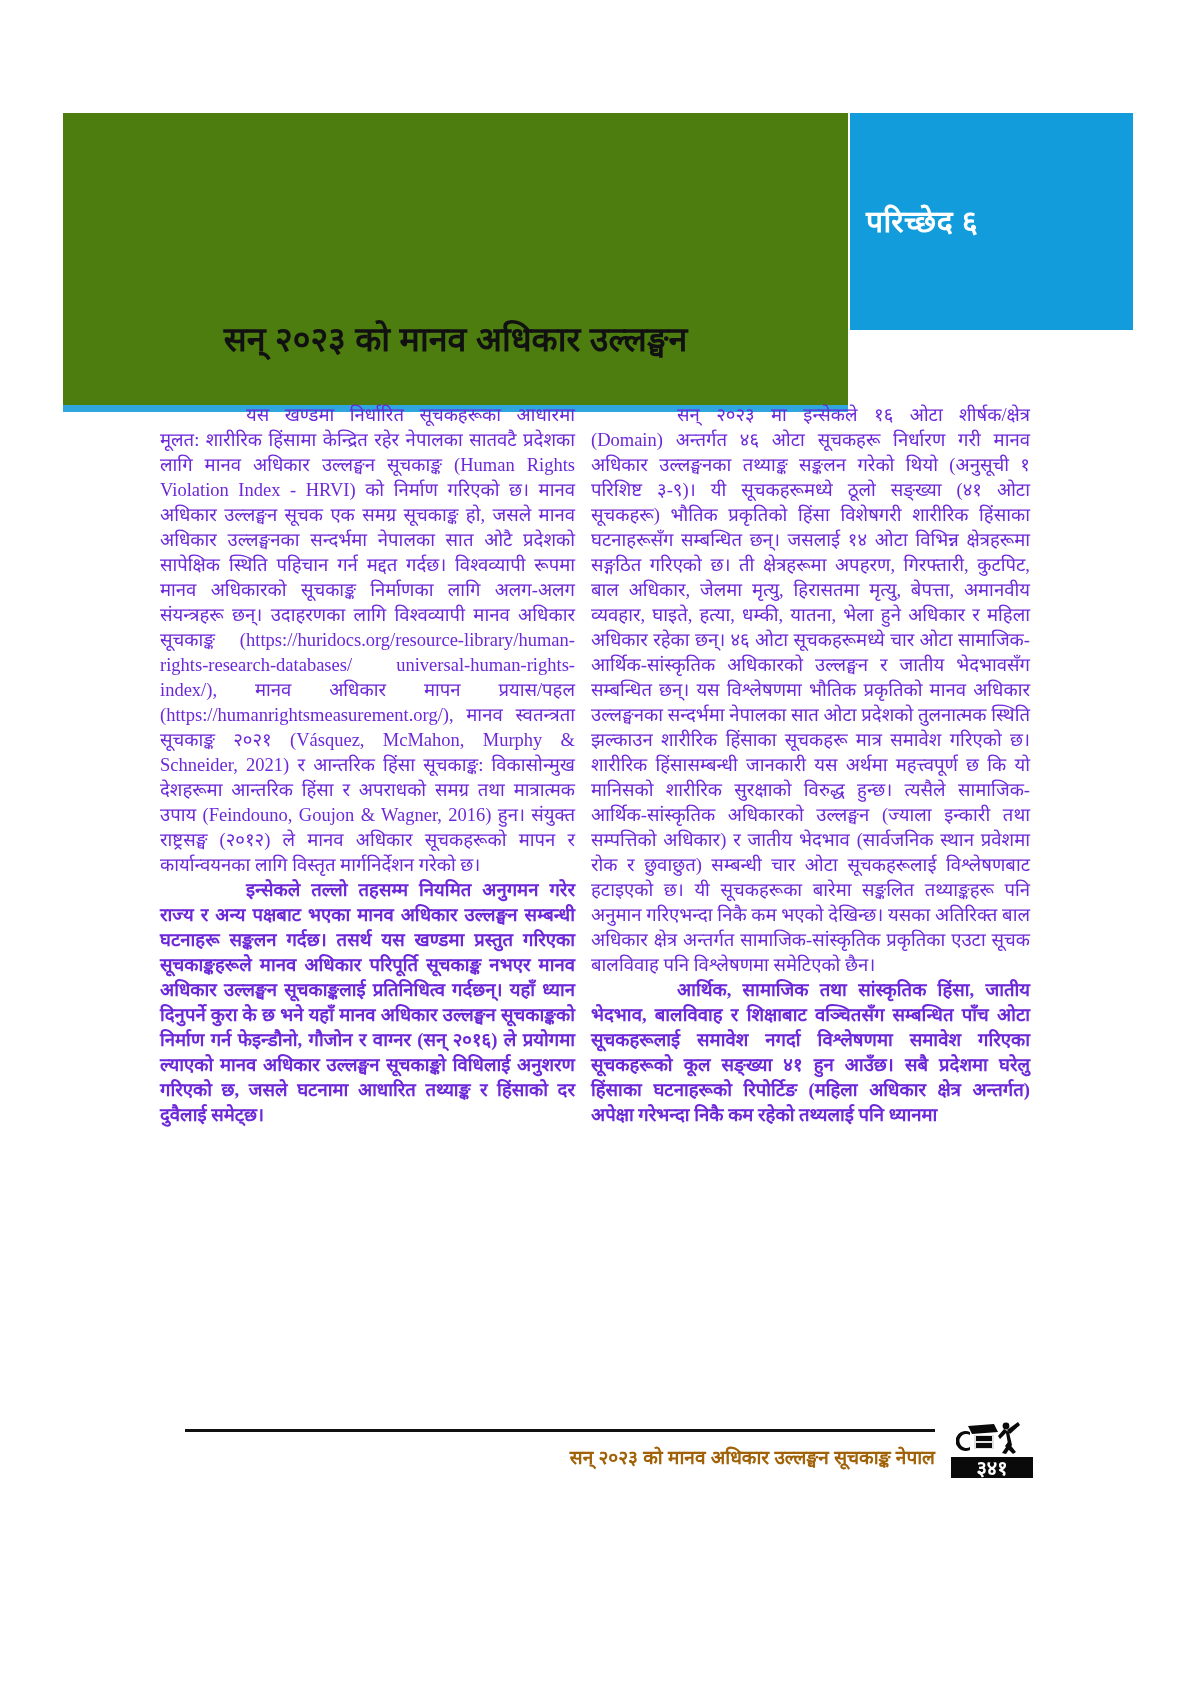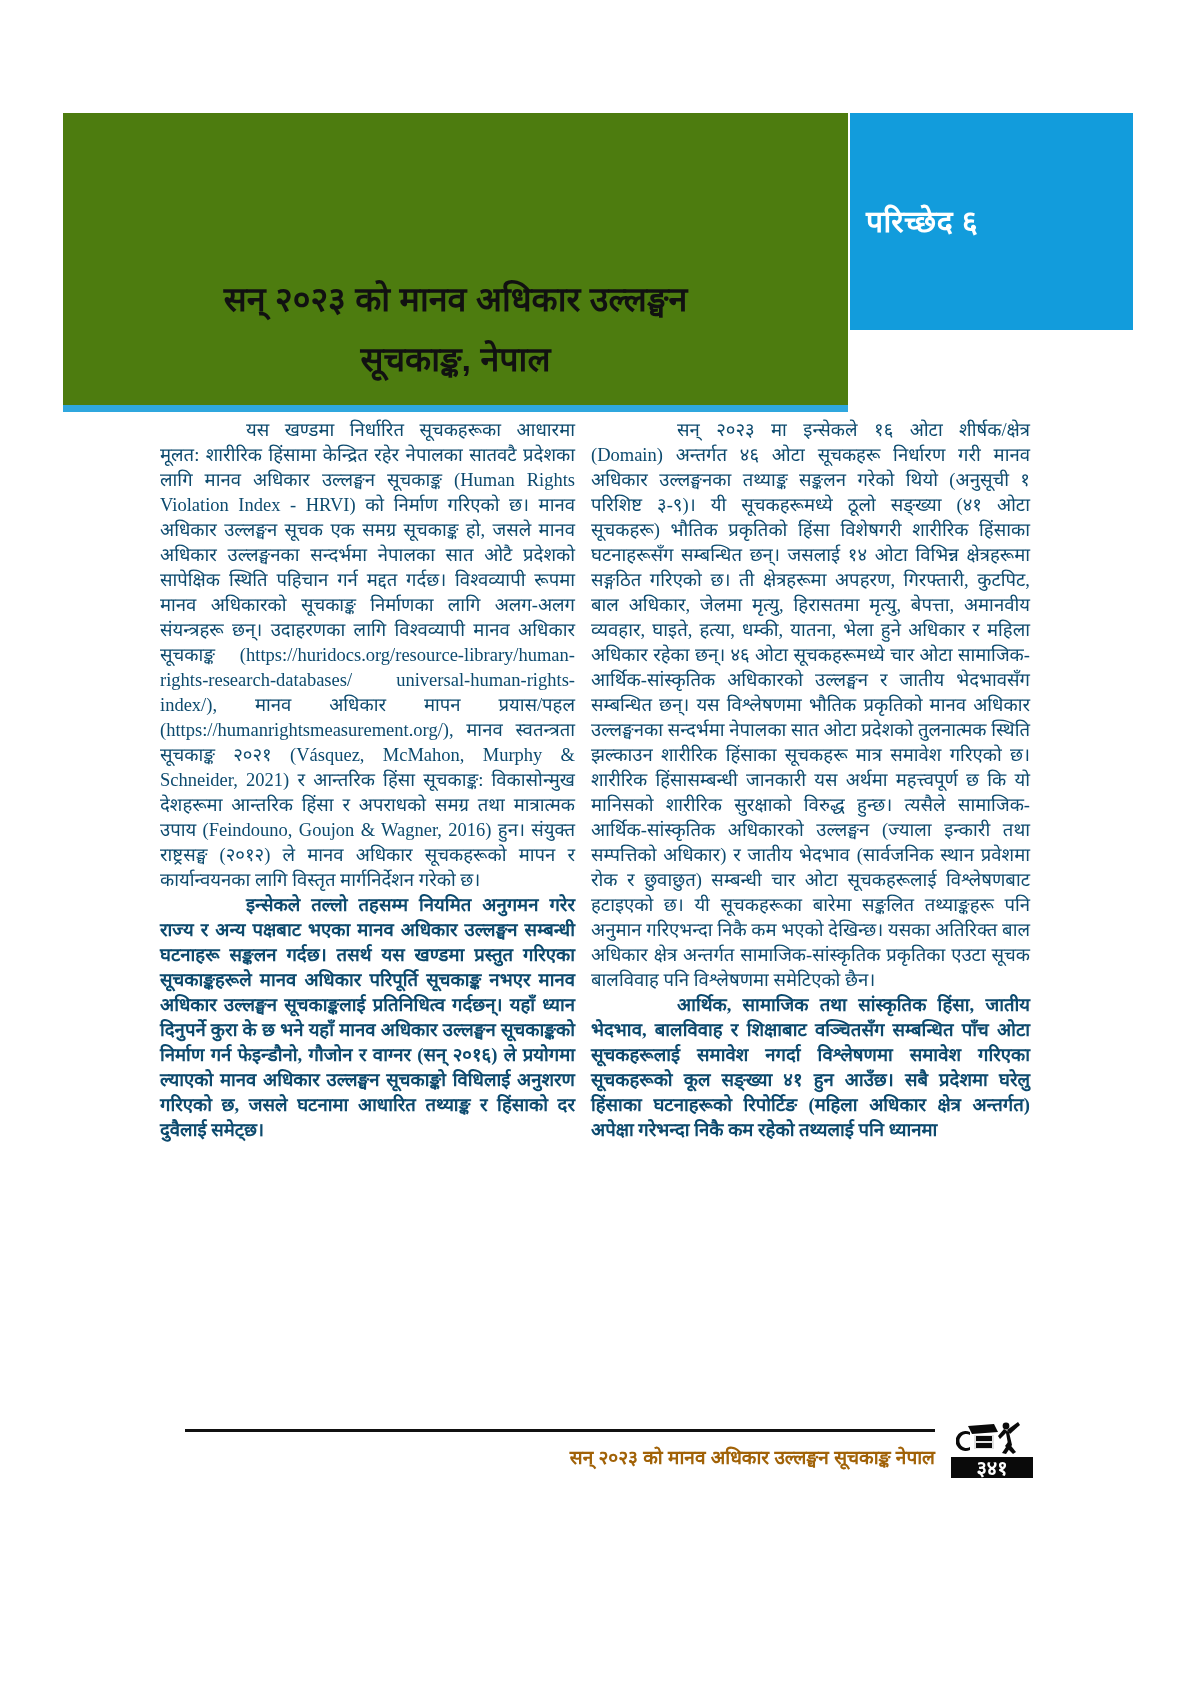--- a/index.html
+++ b/index.html
@@ -28,23 +28,23 @@
     font-weight:bold;font-size:30px;line-height:1;letter-spacing:.5px;
   }
   .page-title{
     font-family:"Liberation Sans","DejaVu Sans",sans-serif;
     font-weight:bold;color:#111;text-align:center;
   }
   .title-line1{font-size:34px;line-height:40px;margin-bottom:20px;}
   .title-line2{font-size:34px;line-height:40px;}
   
   .column{
-    position:absolute;top:418px;
+    position:absolute;top:403px;
     font-size:18.5px;line-height:25px;text-align:justify;
-    text-justify:inter-word;color:#0c4a6e;
+    text-justify:inter-word;color:#6d28d9;
   }
   .col-left{left:160px;width:415px;height:985px;}
   .col-right{left:591px;width:439px;height:985px;}
   .column p{margin:0;text-indent:86px;}
   .column p + p{margin-top:0;font-weight:bold;}
   
   .footer-rule{
     position:absolute;left:185px;top:1429px;width:750px;height:3px;background:#111;
   }
   .footer-title{
@@ -61,21 +61,20 @@
     font-family:"Liberation Sans","DejaVu Sans",sans-serif;
     font-weight:bold;font-size:20px;
   }
 </style>
 </head>
 <body>
 
 <div class="header-light">
   <div class="page-title">
     <div class="title-line1">सन् २०२३ को मानव अधिकार उल्लङ्घन</div>
-    <div class="title-line2">सूचकाङ्क, नेपाल</div>
   </div>
 </div>
 <div class="header-rule"></div>
 <div class="chapter-box">
   <span class="chapter-label">परिच्छेद ६</span>
 </div>
 
 <div class="column col-left">
   <p>यस खण्डमा निर्धारित सूचकहरूका आधारमा मूलत: शारीरिक हिंसामा केन्द्रित रहेर नेपालका सातवटै प्रदेशका लागि मानव अधिकार उल्लङ्घन सूचकाङ्क (Human Rights Violation Index - HRVI) को निर्माण गरिएको छ। मानव अधिकार उल्लङ्घन सूचक एक समग्र सूचकाङ्क हो, जसले मानव अधिकार उल्लङ्घनका सन्दर्भमा नेपालका सात ओटै प्रदेशको सापेक्षिक स्थिति पहिचान गर्न मद्दत गर्दछ। विश्वव्यापी रूपमा मानव अधिकारको सूचकाङ्क निर्माणका लागि अलग-अलग संयन्त्रहरू छन्। उदाहरणका लागि विश्वव्यापी मानव अधिकार सूचकाङ्क (https://huridocs.org/resource-library/human-rights-research-databases/ universal-human-rights-index/), मानव अधिकार मापन प्रयास/पहल (https://humanrightsmeasurement.org/), मानव स्वतन्त्रता सूचकाङ्क २०२१ (Vásquez, McMahon, Murphy &amp; Schneider, 2021) र आन्तरिक हिंसा सूचकाङ्क: विकासोन्मुख देशहरूमा आन्तरिक हिंसा र अपराधको समग्र तथा मात्रात्मक उपाय (Feindouno, Goujon &amp; Wagner, 2016) हुन। संयुक्त राष्ट्रसङ्घ (२०१२) ले मानव अधिकार सूचकहरूको मापन र कार्यान्वयनका लागि विस्तृत मार्गनिर्देशन गरेको छ।</p>
   <p>इन्सेकले तल्लो तहसम्म नियमित अनुगमन गरेर राज्य र अन्य पक्षबाट भएका मानव अधिकार उल्लङ्घन सम्बन्धी घटनाहरू सङ्कलन गर्दछ। तसर्थ यस खण्डमा प्रस्तुत गरिएका सूचकाङ्कहरूले मानव अधिकार परिपूर्ति सूचकाङ्क नभएर मानव अधिकार उल्लङ्घन सूचकाङ्कलाई प्रतिनिधित्व गर्दछन्। यहाँ ध्यान दिनुपर्ने कुरा के छ भने यहाँ मानव अधिकार उल्लङ्घन सूचकाङ्कको निर्माण गर्न फेइन्डौनो, गौजोन र वाग्नर (सन् २०१६) ले प्रयोगमा ल्याएको मानव अधिकार उल्लङ्घन सूचकाङ्को विधिलाई अनुशरण गरिएको छ, जसले घटनामा आधारित तथ्याङ्क र हिंसाको दर दुवैलाई समेट्छ।</p>

